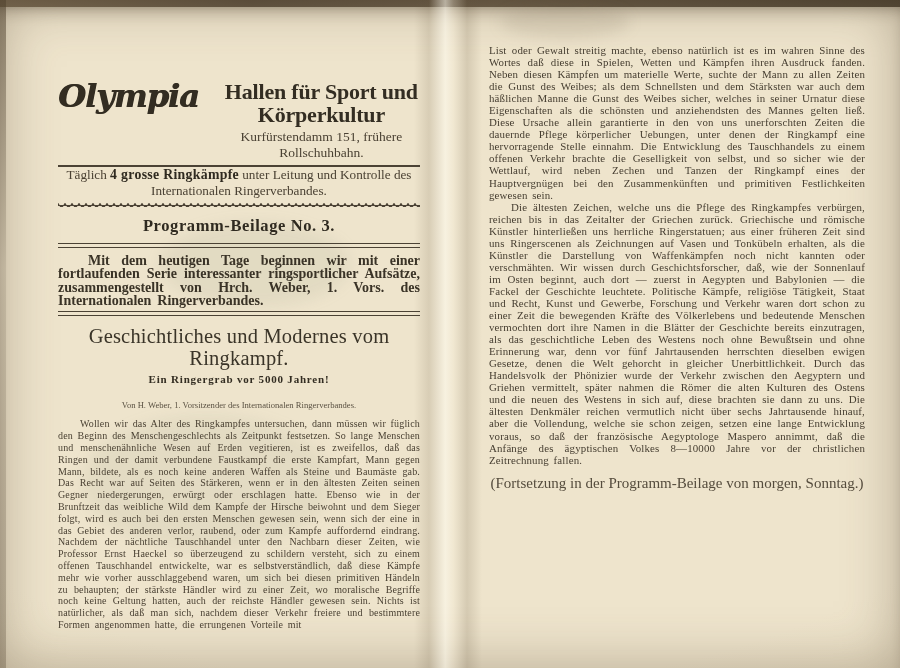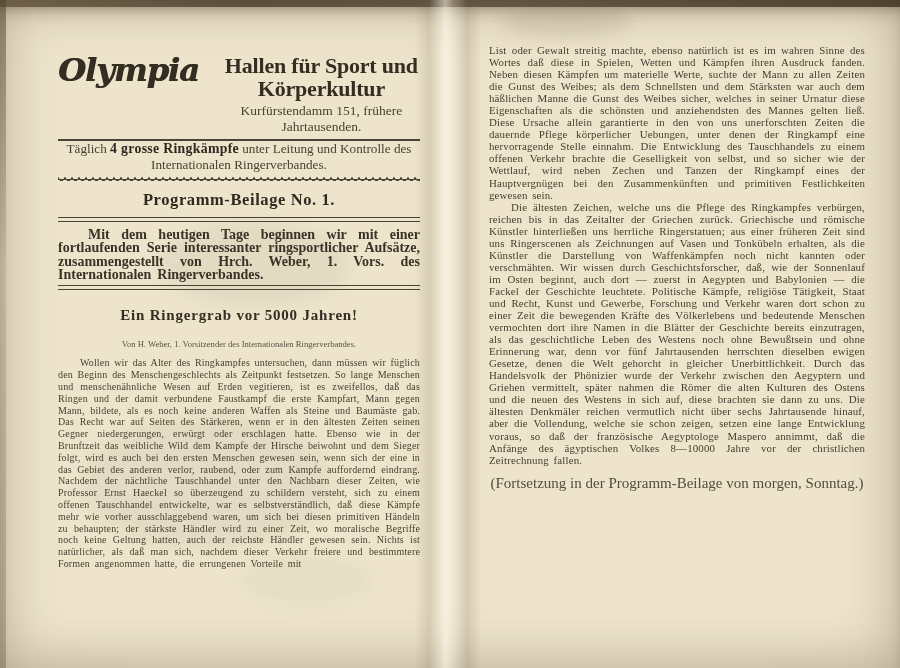--- a/index.html
+++ b/index.html
@@ -43,21 +43,21 @@
   .page-left {
     position: absolute; left: 58px; top: 54px; width: 362px;
     color: #4a4133;
   }
   .page-right {
     position: absolute; left: 481px; top: 44px; width: 376px;
     color: #453d30;
     margin-left: 8px;
   }
 
-  .header-row { display: flex; align-items: flex-start; gap: 24px; }
+  .header-row { display: flex; align-items: flex-start; gap: 24px; margin-top: 26px; }
   .brand {
     font-family: "DejaVu Serif", serif;
     font-weight: bold; font-style: italic;
     font-size: 32px; line-height: 1.05; letter-spacing: -1px;
     color: #332d22;
     text-shadow: 0.7px 0 0 #332d22;
     white-space: nowrap;
   }
   .header-right { flex: 1; text-align: center; }
   .header-title {
@@ -94,22 +94,22 @@
     text-align: justify; text-indent: 30px;
     color: #3a3327; word-spacing: 2.5px;
   }
 
   .article-title {
     margin-top: 10px; text-align: center;
     font-size: 20.5px; line-height: 21.5px;
     color: #3a3428; letter-spacing: 0.2px;
   }
   .article-subtitle {
-    margin-top: 17px; text-align: center; font-weight: bold;
-    font-size: 15px; letter-spacing: 0.8px; color: #332d22;
+    margin-top: 4px; text-align: center; font-weight: bold;
+    font-size: 11px; letter-spacing: 0.8px; color: #332d22;
   }
   .byline { margin-top: 15px; text-align: center; font-size: 8.6px; color: #5a5142; }
 
   .body-text {
     margin-top: 8px;
     font-size: 10px; line-height: 11.8px;
     text-align: justify; word-spacing: 2px; letter-spacing: 0.15px;
     text-indent: 22px;
     hyphens: auto;
   }
@@ -135,38 +135,39 @@
 <div class="smudge smudge-2"></div>
 <div class="smudge smudge-3"></div>
 <div class="smudge smudge-4"></div>
 
 <div class="page-left">
 
   <div class="header-row">
     <div class="brand">Olympia</div>
     <div class="header-right">
       <div class="header-title">Hallen für Sport und Körperkultur</div>
-      <div class="header-subtitle">Kurfürstendamm 151, frühere Jahrtausenden.</div>
+      <div class="header-subtitle">Kurfürstendamm 151, frühere Rollschuhbahn.</div>
     </div>
   </div>
 
   <div class="rule"></div>
 
   <div class="daily"><span>Täglich </span><b>4 grosse Ringkämpfe</b><span> unter Leitung und Kontrolle des Internationalen Ringerverbandes.</span></div>
 
   <div class="wavy"></div>
 
-  <div class="program-heading">Programm-Beilage No. 1.</div>
+  <div class="program-heading">Programm-Beilage No. 3.</div>
 
   <div class="double-rule"></div>
 
   <div class="notice">Mit dem heutigen Tage beginnen wir mit einer fortlaufenden Serie interessanter ringsportlicher Aufsätze, zusammengestellt von Hrch. Weber, 1. Vors. des Internationalen Ringerverbandes.</div>
 
   <div class="double-rule below"></div>
 
+  <div class="article-title">Geschichtliches und Modernes vom Ringkampf.</div>
   <div class="article-subtitle">Ein Ringergrab vor 5000 Jahren!</div>
   <div class="byline">Von H. Weber, 1. Vorsitzender des Internationalen Ringerverbandes.</div>
 
   <div class="body-text">Wollen wir das Alter des Ringkampfes untersuchen, dann müssen wir füglich den Beginn des Menschengeschlechts als Zeitpunkt festsetzen. So lange Menschen und menschenähnliche Wesen auf Erden vegitieren, ist es zweifellos, daß das Ringen und der damit verbundene Faustkampf die erste Kampfart, Mann gegen Mann, bildete, als es noch keine anderen Waffen als Steine und Baumäste gab. Das Recht war auf Seiten des Stärkeren, wenn er in den ältesten Zeiten seinen Gegner niedergerungen, erwürgt oder erschlagen hatte. Ebenso wie in der Brunftzeit das weibliche Wild dem Kampfe der Hirsche beiwohnt und dem Sieger folgt, wird es auch bei den ersten Menschen gewesen sein, wenn sich der eine in das Gebiet des anderen verlor, raubend, oder zum Kampfe auffordernd eindrang. Nachdem der nächtliche Tauschhandel unter den Nachbarn dieser Zeiten, wie Professor Ernst Haeckel so überzeugend zu schildern versteht, sich zu einem offenen Tauschhandel entwickelte, war es selbstverständlich, daß diese Kämpfe mehr wie vorher ausschlaggebend waren, um sich bei diesen primitiven Händeln zu behaupten; der stärkste Händler wird zu einer Zeit, wo moralische Begriffe noch keine Geltung hatten, auch der reichste Händler gewesen sein. Nichts ist natürlicher, als daß man sich, nachdem dieser Verkehr freiere und bestimmtere Formen angenommen hatte, die errungenen Vorteile mit</div>
 
 </div>
 
 <div class="page-right">
   <p class="para">List oder Gewalt streitig machte, ebenso natürlich ist es im wahren Sinne des Wortes daß diese in Spielen, Wetten und Kämpfen ihren Ausdruck fanden. Neben diesen Kämpfen um materielle Werte, suchte der Mann zu allen Zeiten die Gunst des Weibes; als dem Schnellsten und dem Stärksten war auch dem häßlichen Manne die Gunst des Weibes sicher, welches in seiner Urnatur diese Eigenschaften als die schönsten und anziehendsten des Mannes gelten ließ. Diese Ursache allein garantierte in den von uns unerforschten Zeiten die dauernde Pflege körperlicher Uebungen, unter denen der Ringkampf eine hervorragende Stelle einnahm. Die Entwicklung des Tauschhandels zu einem offenen Verkehr brachte die Geselligkeit von selbst, und so sicher wie der Wettlauf, wird neben Zechen und Tanzen der Ringkampf eines der Hauptvergnügen bei den Zusammenkünften und primitiven Festlichkeiten gewesen sein.</p>
   <p class="para indent">Die ältesten Zeichen, welche uns die Pflege des Ringkampfes verbürgen, reichen bis in das Zeitalter der Griechen zurück. Griechische und römische Künstler hinterließen uns herrliche Ringerstatuen; aus einer früheren Zeit sind uns Ringerscenen als Zeichnungen auf Vasen und Tonkübeln erhalten, als die Künstler die Darstellung von Waffenkämpfen noch nicht kannten oder verschmähten. Wir wissen durch Geschichtsforscher, daß, wie der Sonnenlauf im Osten beginnt, auch dort — zuerst in Aegypten und Babylonien — die Fackel der Geschichte leuchtete. Politische Kämpfe, religiöse Tätigkeit, Staat und Recht, Kunst und Gewerbe, Forschung und Verkehr waren dort schon zu einer Zeit die bewegenden Kräfte des Völkerlebens und bedeutende Menschen vermochten dort ihre Namen in die Blätter der Geschichte bereits einzutragen, als das geschichtliche Leben des Westens noch ohne Bewußtsein und ohne Erinnerung war, denn vor fünf Jahrtausenden herrschten dieselben ewigen Gesetze, denen die Welt gehorcht in gleicher Unerbittlichkeit. Durch das Handelsvolk der Phönizier wurde der Verkehr zwischen den Aegyptern und Griehen vermittelt, später nahmen die Römer die alten Kulturen des Ostens und die neuen des Westens in sich auf, diese brachten sie dann zu uns. Die ältesten Denkmäler reichen vermutlich nicht über sechs Jahrtausende hinauf, aber die Vollendung, welche sie schon zeigen, setzen eine lange Entwicklung voraus, so daß der französische Aegyptologe Maspero annimmt, daß die Anfänge des ägyptischen Volkes 8—10000 Jahre vor der christlichen Zeitrechnung fallen.</p>

